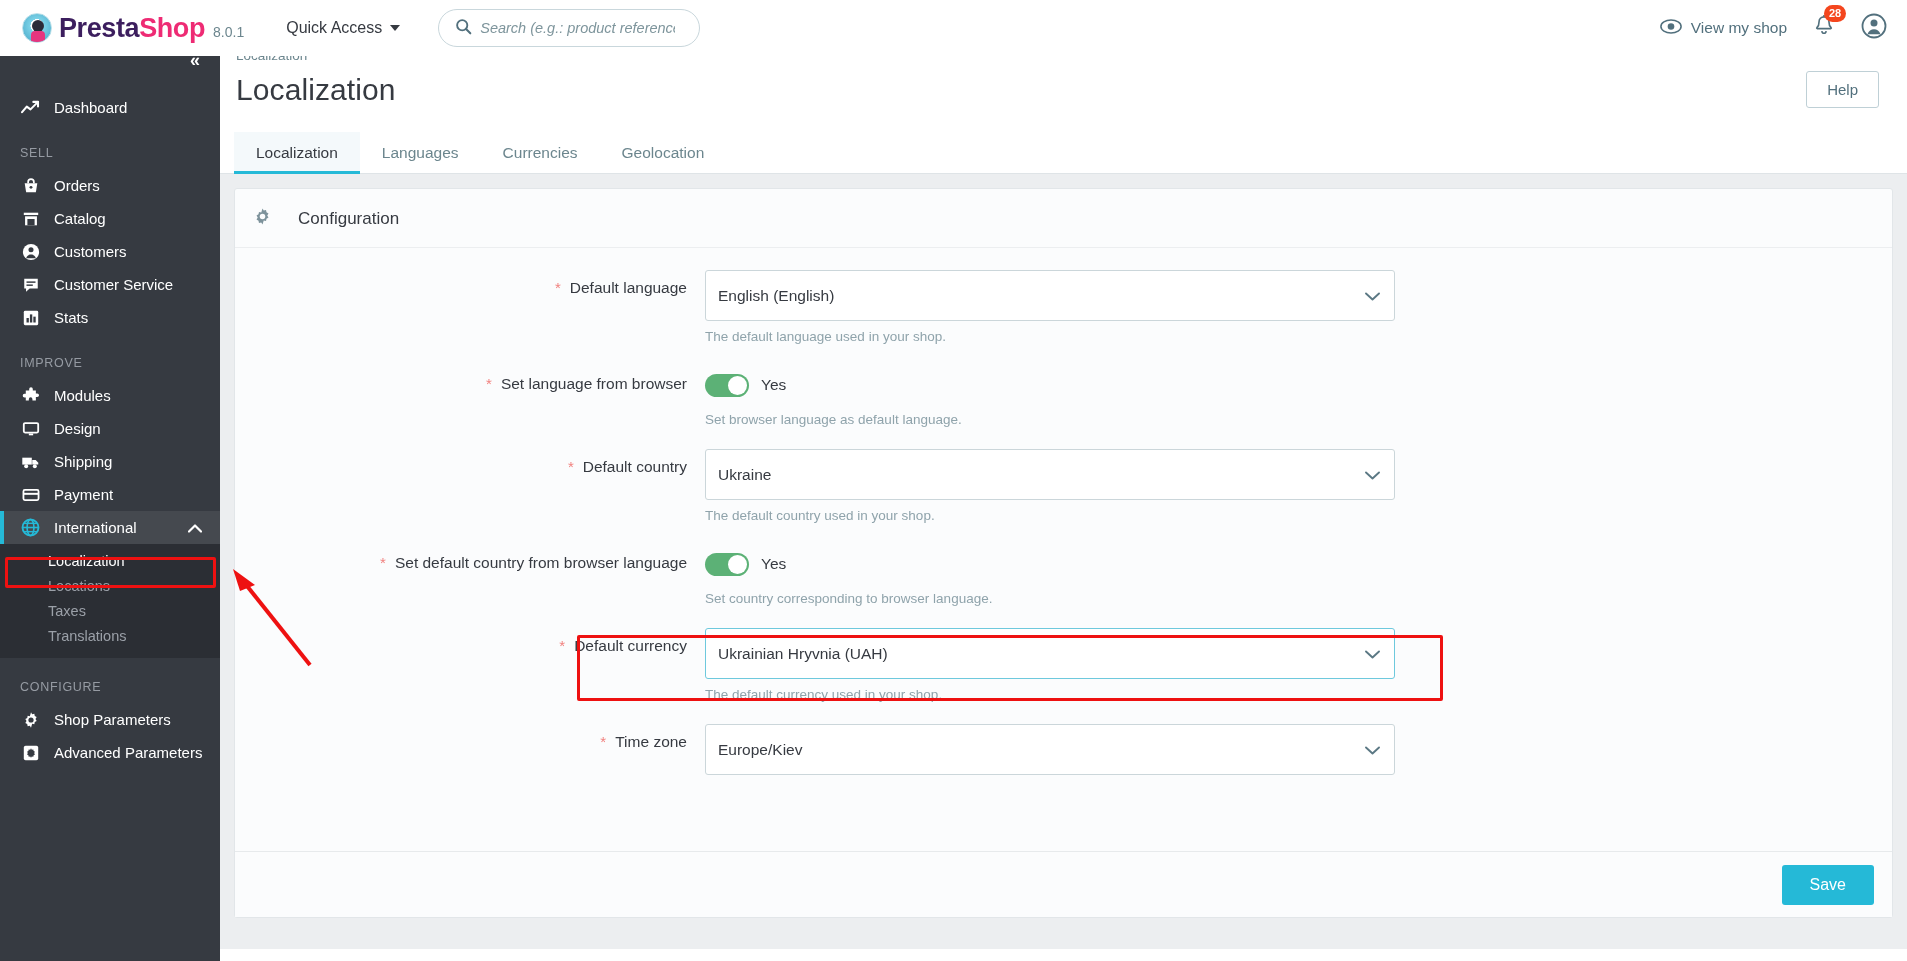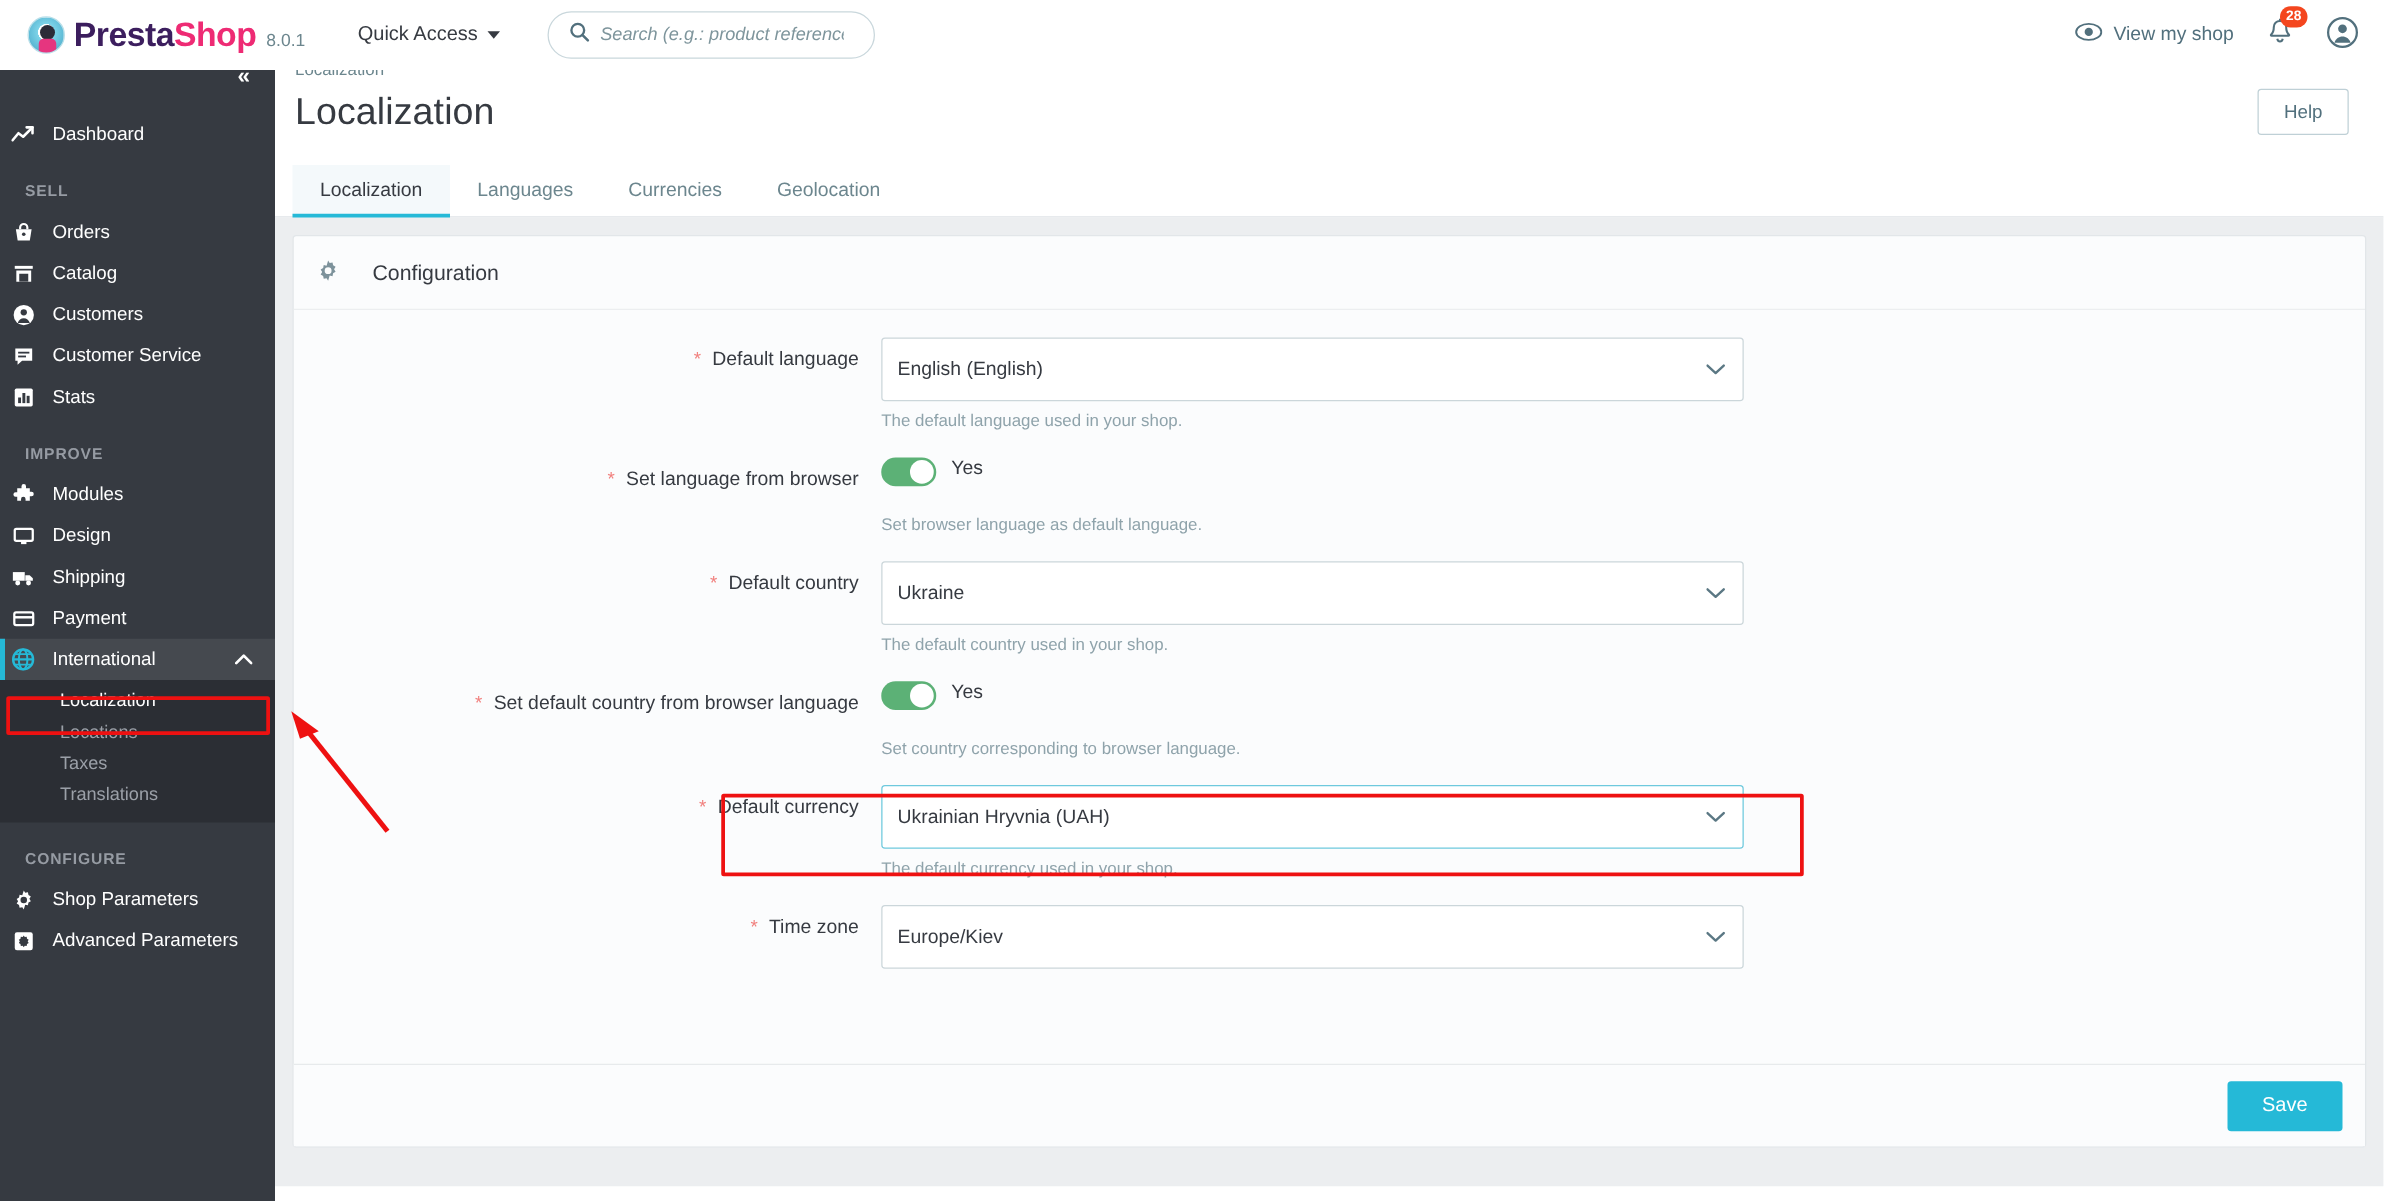--- a/index.html
+++ b/index.html
@@ -82,26 +82,26 @@
   
   .sidebar {
     position: absolute; top: 39px; left: 0; width: 220px; height: 922px;
     background: #363a41; z-index: 20; overflow: hidden;
   }
   .collapse-row { height: 42px; display: flex; align-items: center; justify-content: flex-end; padding-right: 22px; }
   .collapse-chev { color: #ffffff; font-size: 18px; font-weight: 700; letter-spacing: -2px; cursor: pointer; }
 
   .nav-item {
     display: flex; align-items: center; height: 33px;
-    padding-left: 8px; color: #ffffff; font-size: 15px;
+    padding-left: 20px; color: #ffffff; font-size: 15px;
     cursor: pointer; position: relative;
   }
   .nav-item .nav-ico { width: 21px; margin-right: 13px; display: flex; justify-content: center; flex: 0 0 auto;}
   .nav-section {
-    color: #969ba3; font-size: 12.5px; font-weight: 700; letter-spacing: 0.7px;
+    color: #969ba3; font-size: 12.5px; font-weight: 400; letter-spacing: 0.7px;
     padding-left: 20px; margin-top: 22px; margin-bottom: 9px;
   }
   .nav-item.dash { margin-top: 10px; }
   .nav-item.active-parent {
     background: #45494f;
   }
   .nav-item.active-parent::before {
     content: ""; position: absolute; left: 0; top: 0; bottom: 0; width: 4px; background: #25b9d7;
   }
   .nav-chev-up { margin-left: auto; margin-right: 18px; color:#fff; }
@@ -166,21 +166,21 @@
     position: relative; height: 51px; border: 1px solid #cbd6da;
     border-radius: 3px; background: #fff; display: flex; align-items: center;
     padding: 0 12px; font-size: 15.5px; color: #363a41; cursor: pointer;
   }
   .select-box.focused { border-color: #6ec9dd; }
   .sel-chev {
     position: absolute; right: 14px; top: 50%; transform: translateY(-50%);
   }
   .help-text { font-size: 13.5px; color: #8fa3ab; margin-top: 8px; }
 
-  .switch-wrap { display: flex; gap: 12px; height: 38px; }
+  .switch-wrap { display: flex; align-items: center; gap: 12px; height: 38px; }
   .switch {
     width: 44px; height: 23px; border-radius: 12px; background: #5cb176;
     position: relative; cursor: pointer; flex: 0 0 auto;
   }
   .switch .knob {
     position: absolute; top: 2px; right: 2px; width: 19px; height: 19px;
     border-radius: 50%; background: #ffffff;
   }
   .switch-label { font-size: 15.5px; color: #363a41; }
 

